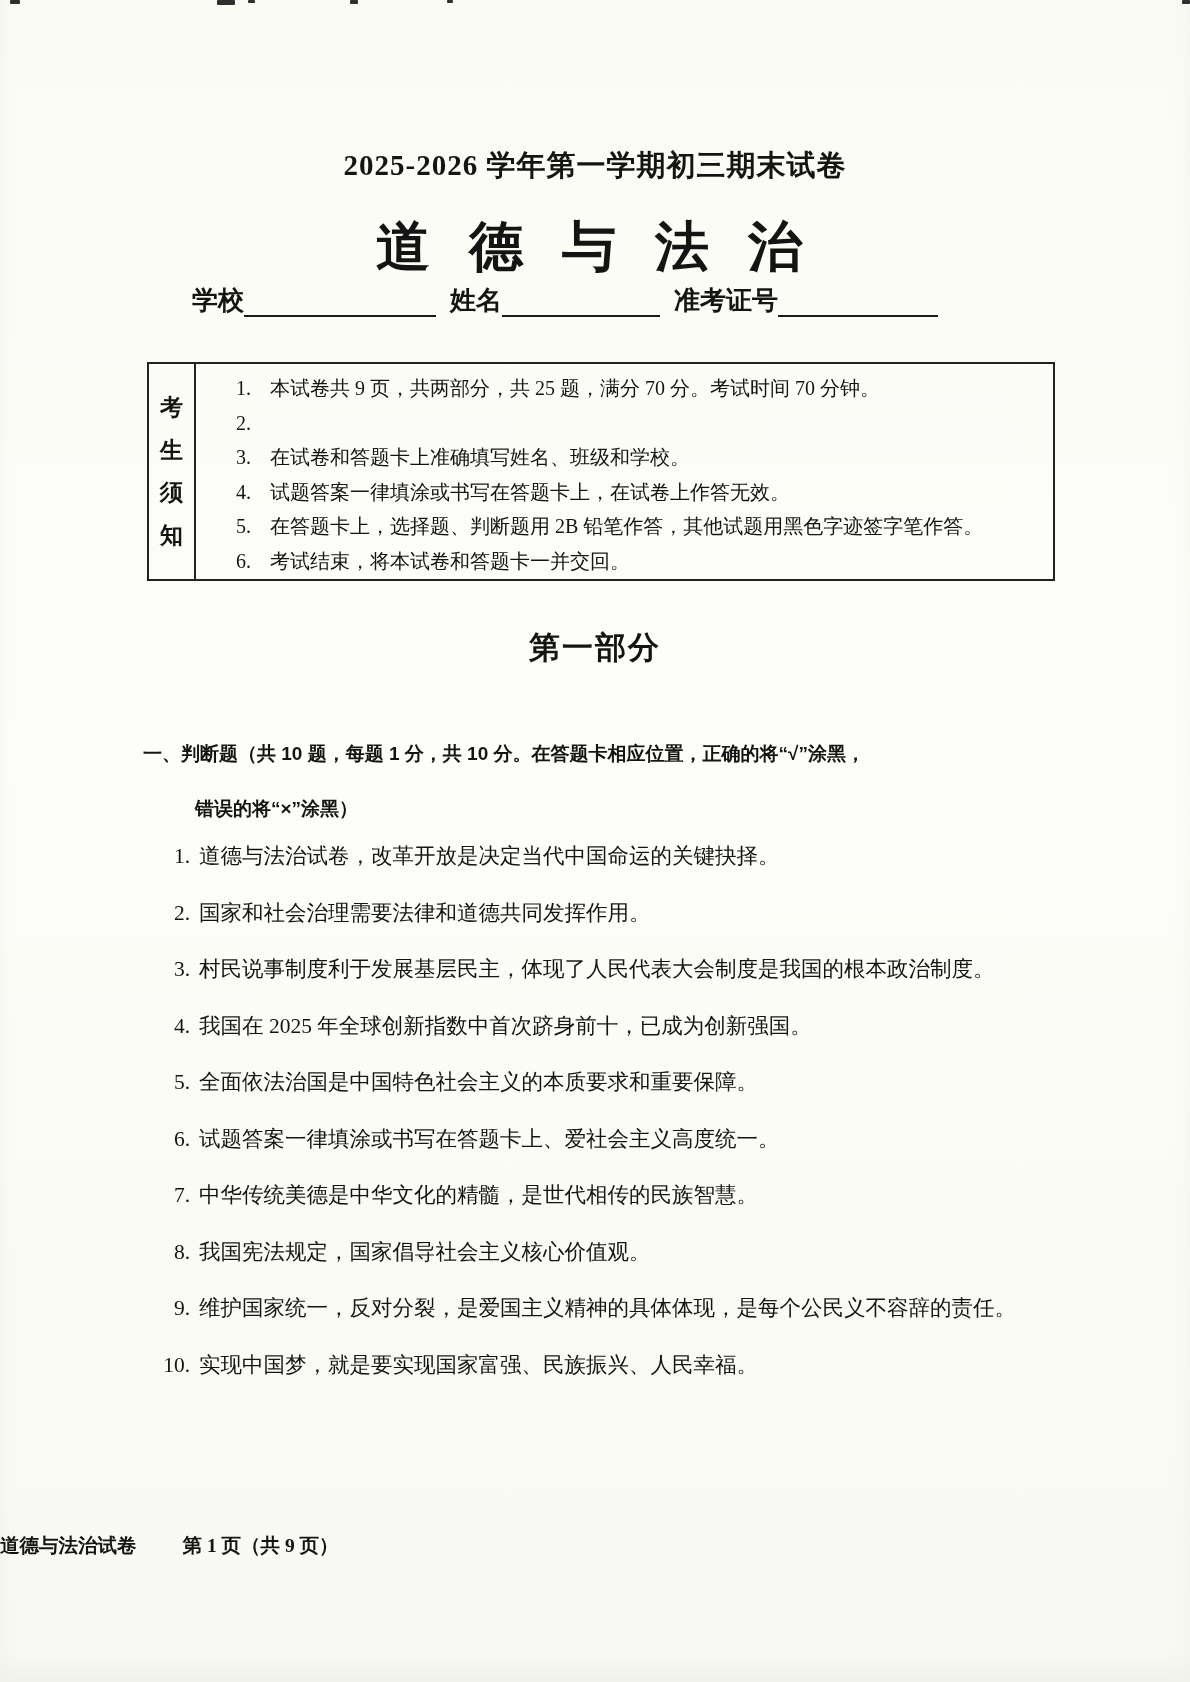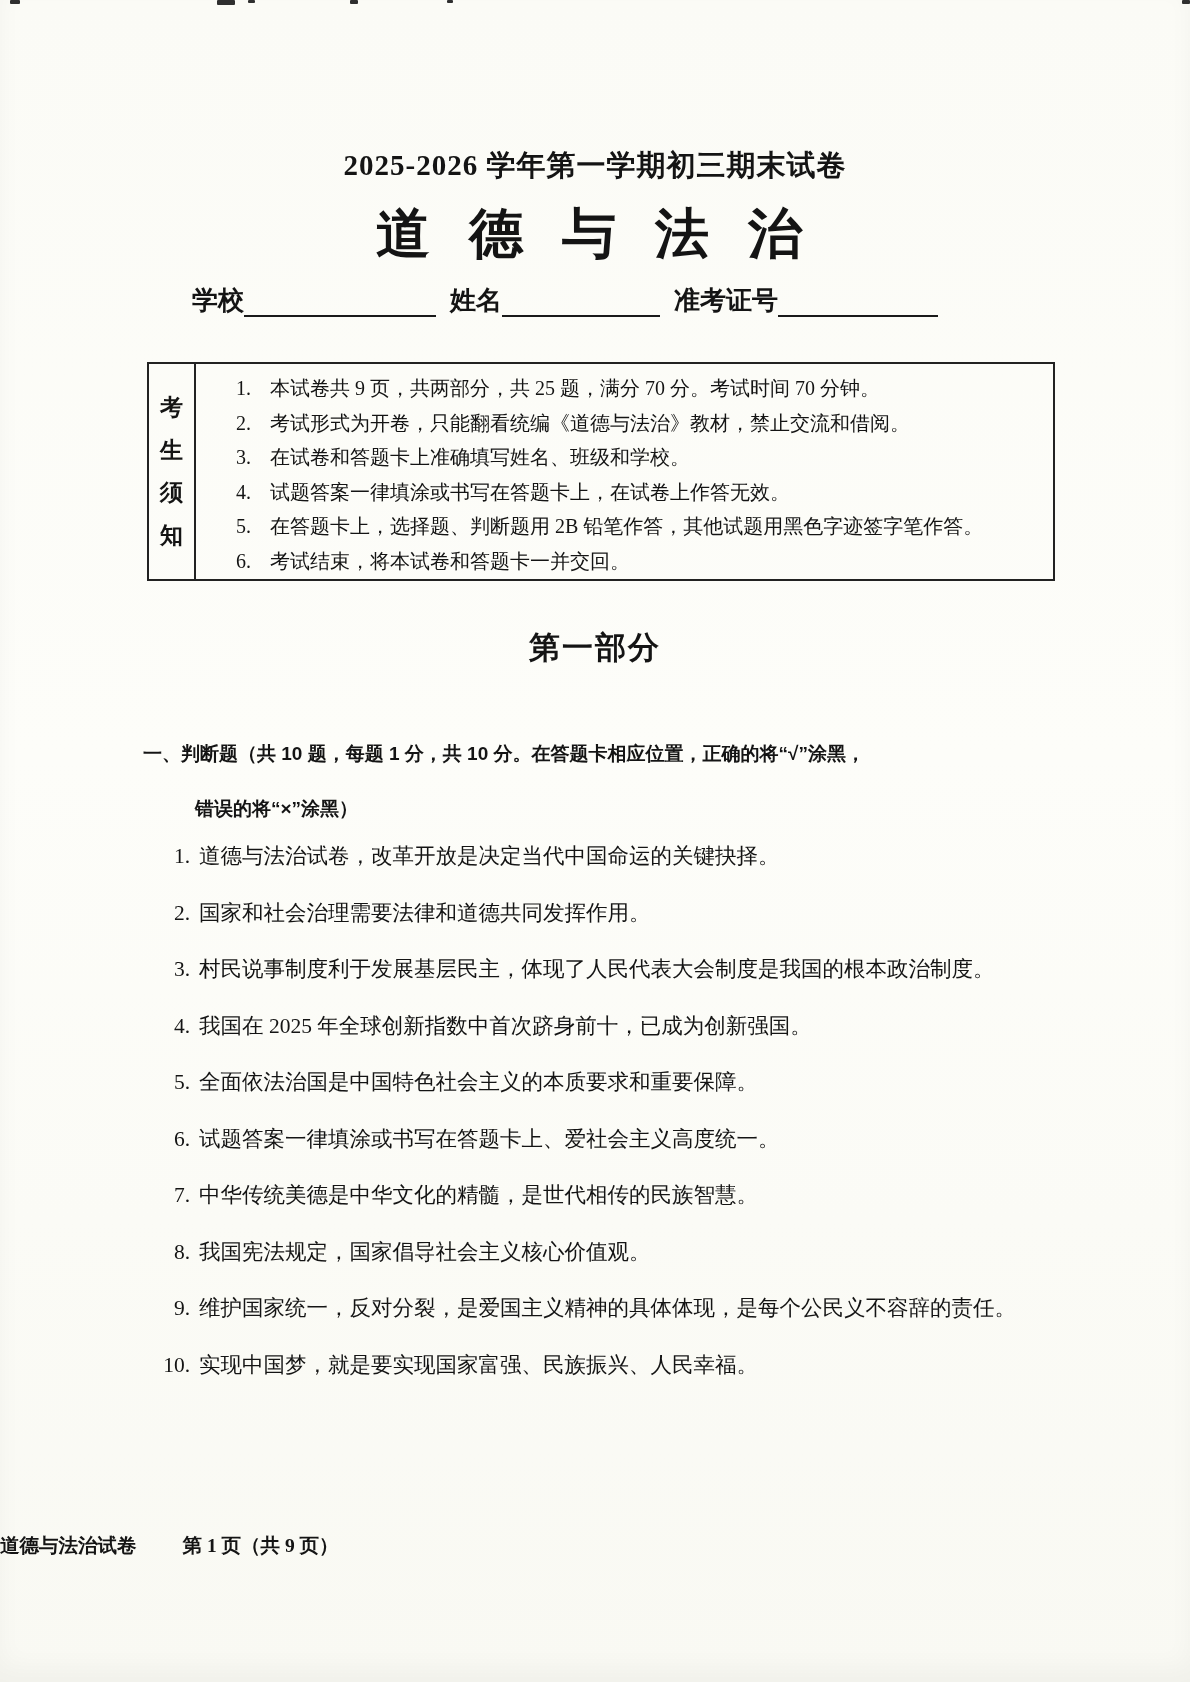--- a/index.html
+++ b/index.html
@@ -25,21 +25,21 @@
     top: 146px; left: 0; right: 0;
     text-align: center;
     font-size: 29px;
     font-weight: bold;
     letter-spacing: 1px;
     font-family: "Liberation Serif", serif;
   }
   .subject-title {
     position: absolute;
     top: 198px; left: 0; right: 0;
-    margin: 0;
+    margin: 13px;
     text-align: center;
     font-size: 54px;
     font-weight: 900;
     letter-spacing: 12px;
     font-family: "Liberation Sans", sans-serif;
   }
   .fill-row {
     position: absolute;
     top: 283px; left: 192px;
     display: flex;
@@ -173,21 +173,20 @@
       <span>须</span>
       <span>知</span>
     </div>
     <div class="notice-body">
       <div class="notice-item">
         <span class="num">1.</span>
         <span class="txt">本试卷共 9 页，共两部分，共 25 题，满分 70 分。考试时间 70 分钟。</span>
       </div>
       <div class="notice-item">
         <span class="num">2.</span>
-        <span class="txt">考试形式为开卷，只能翻看统编《道德与法治》教材，禁止交流和借阅。</span>
       </div>
       <div class="notice-item">
         <span class="num">3.</span>
         <span class="txt">在试卷和答题卡上准确填写姓名、班级和学校。</span>
       </div>
       <div class="notice-item">
         <span class="num">4.</span>
         <span class="txt">试题答案一律填涂或书写在答题卡上，在试卷上作答无效。</span>
       </div>
       <div class="notice-item">

